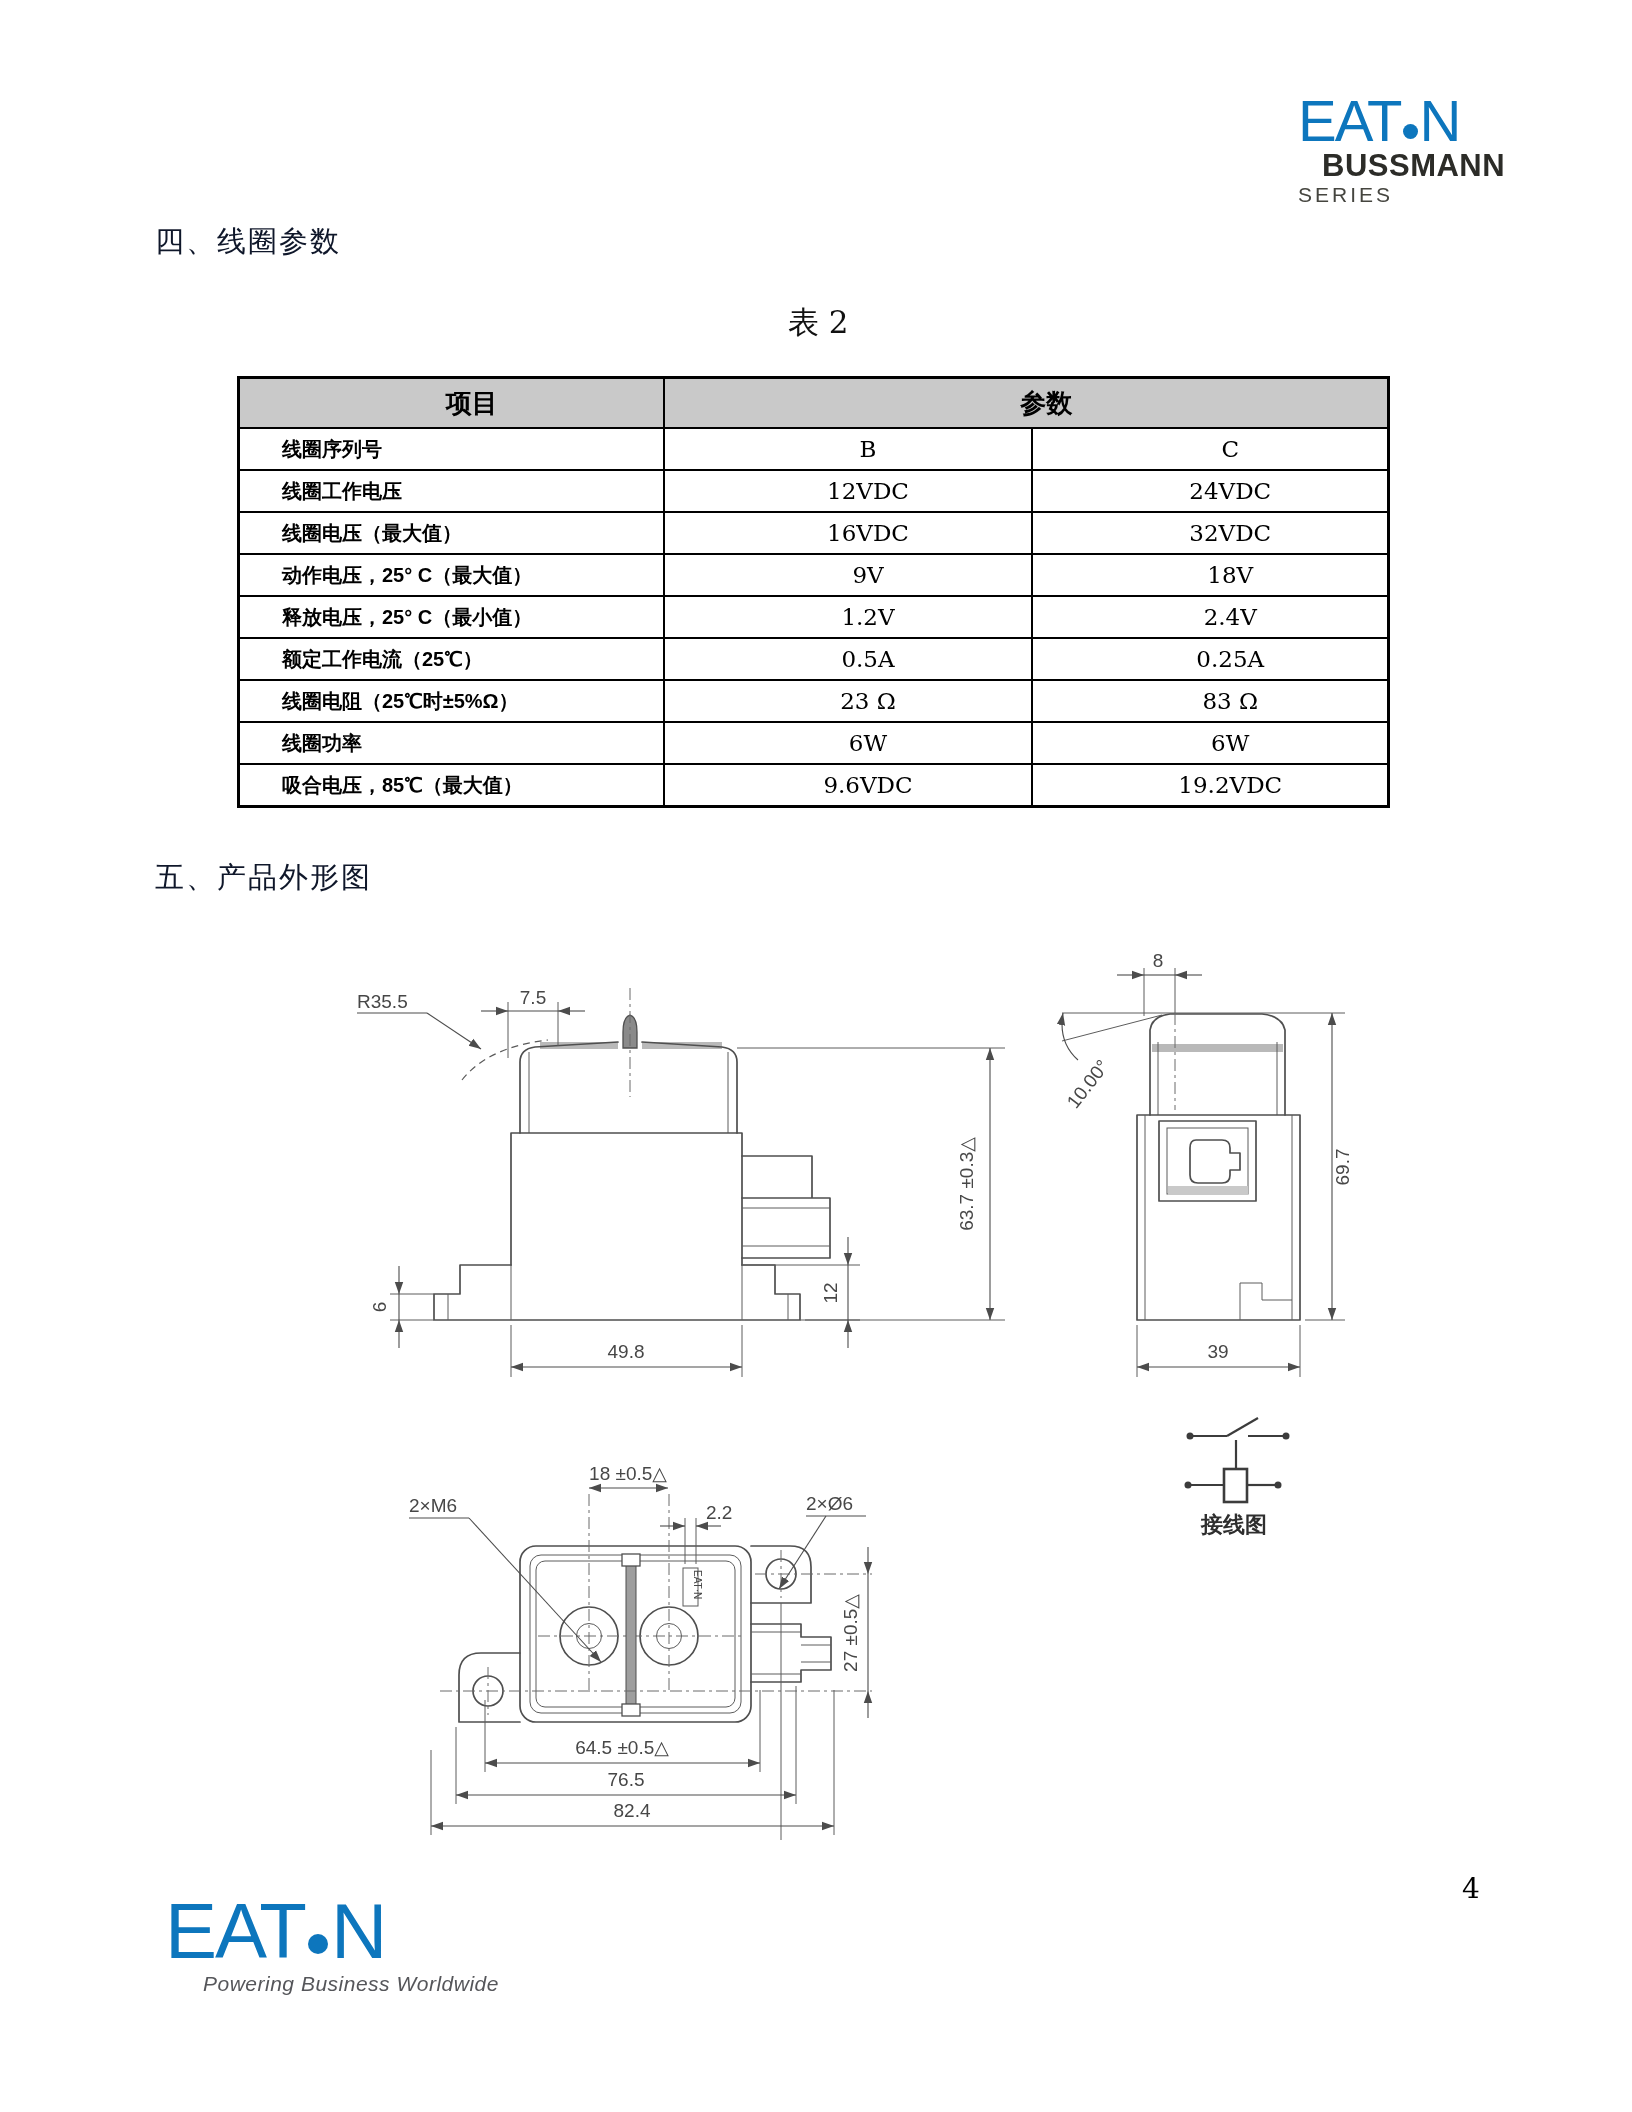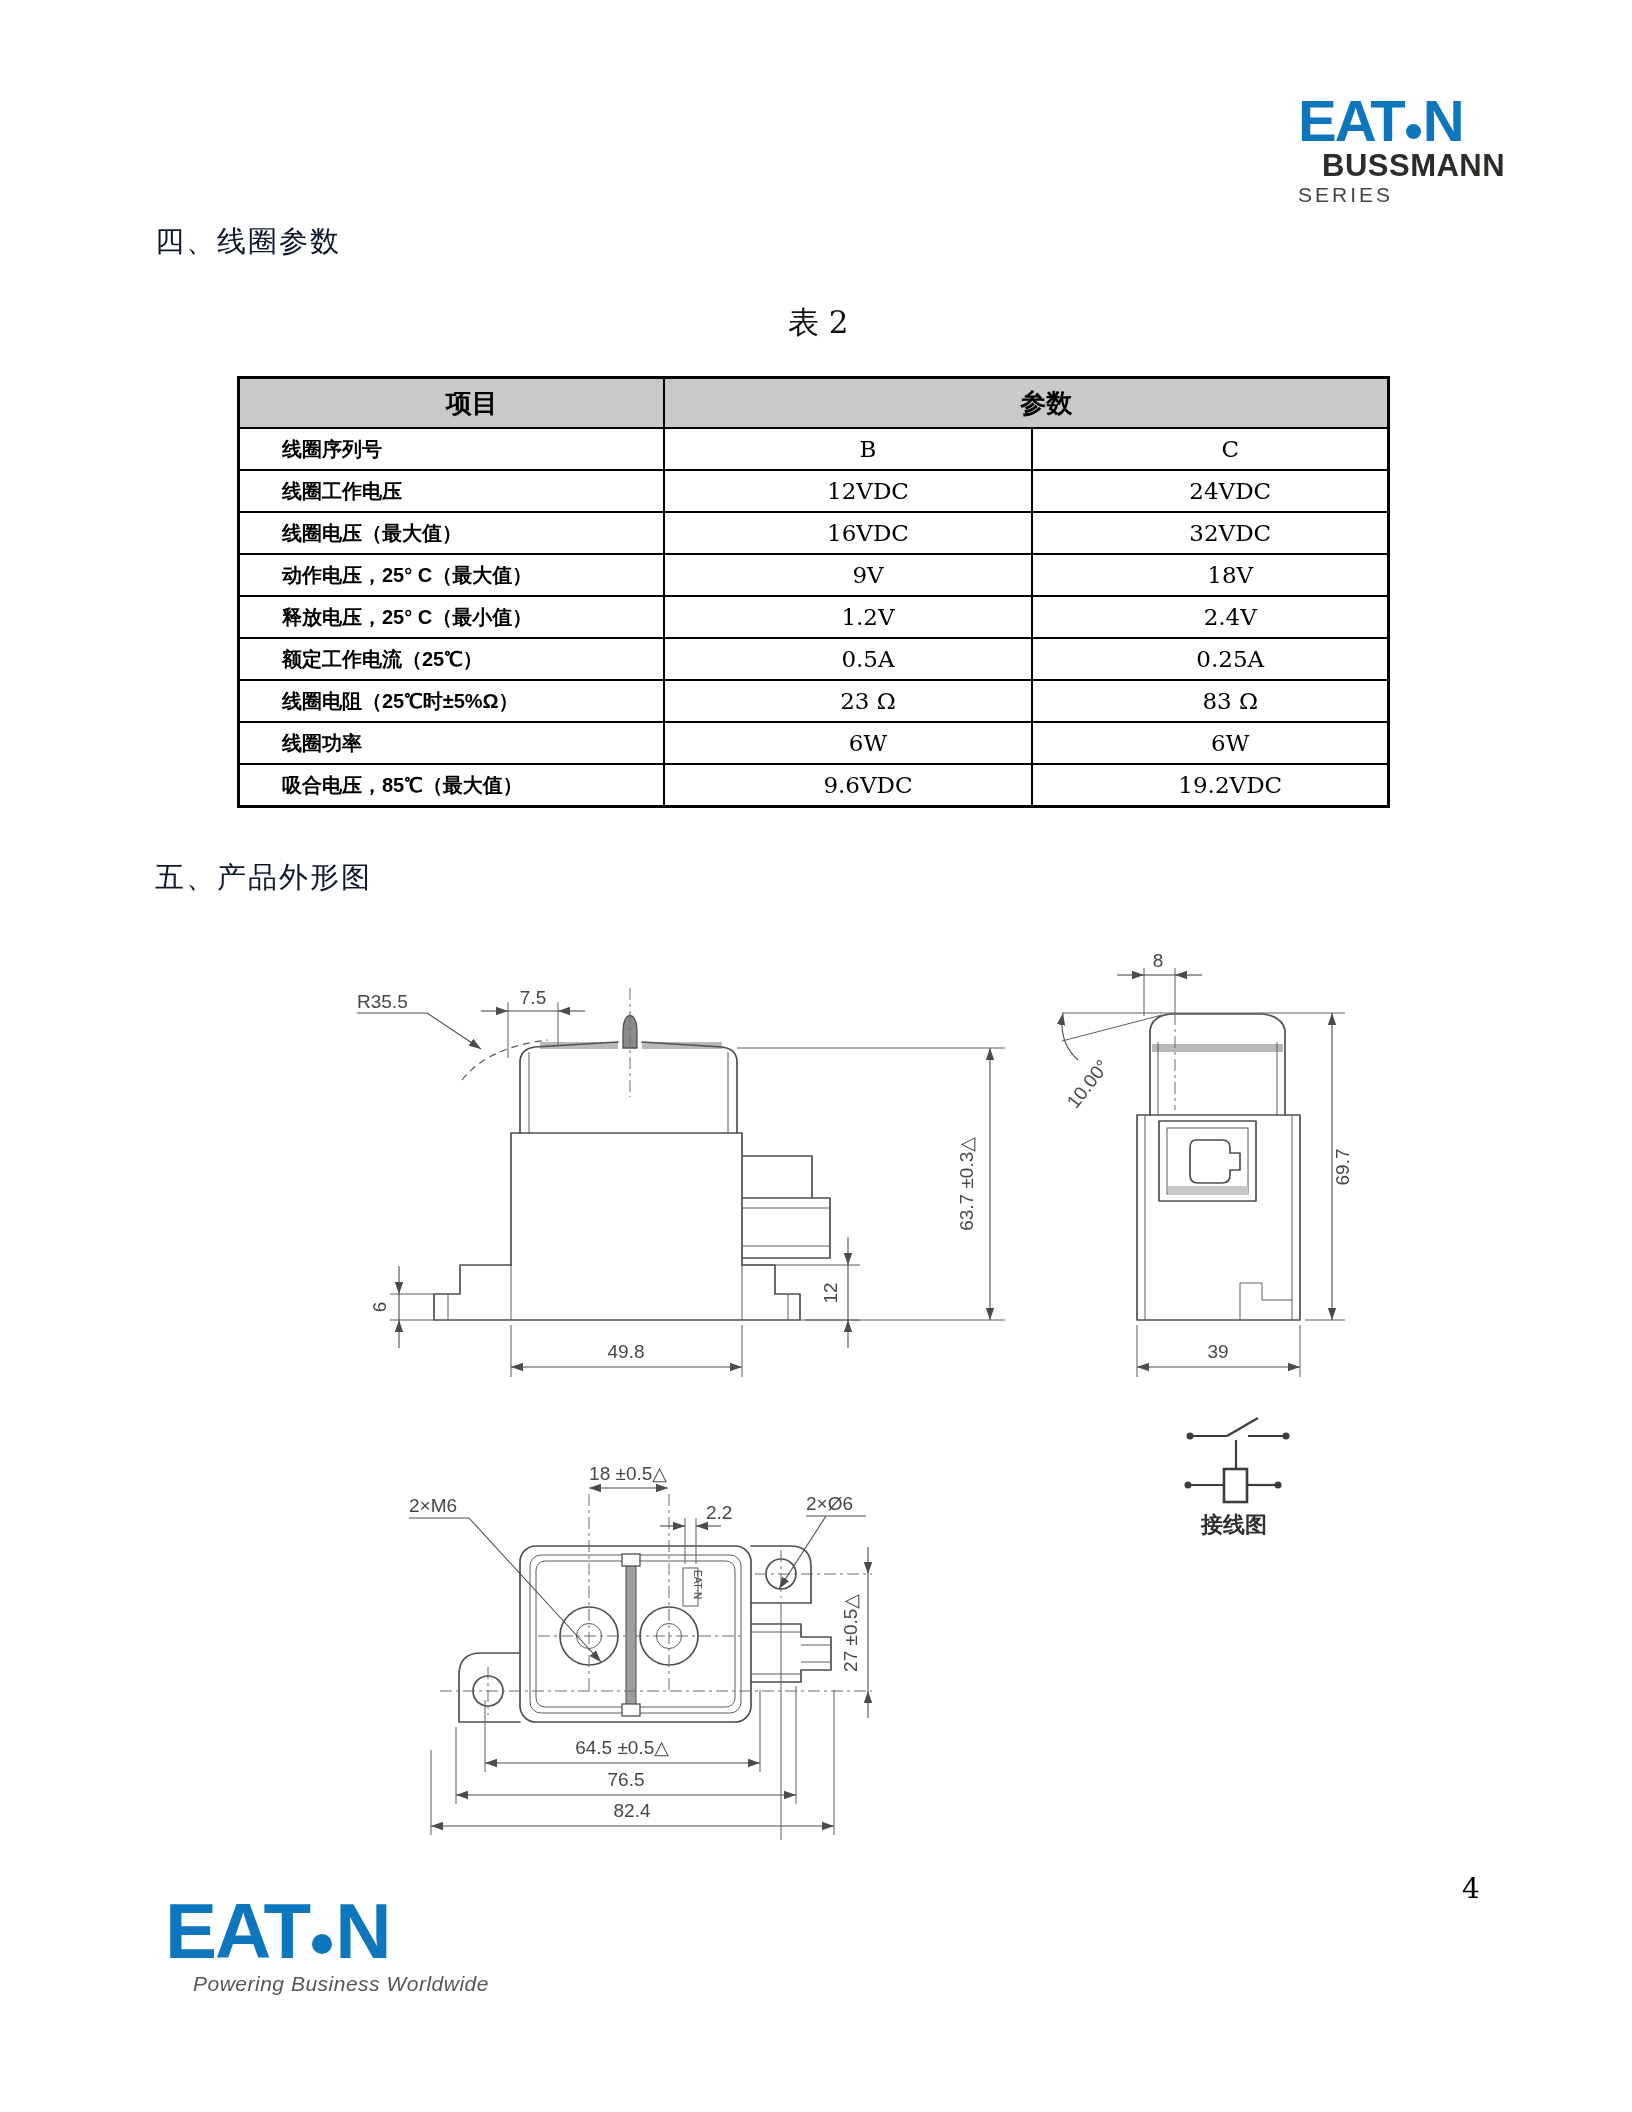--- a/index.html
+++ b/index.html
@@ -5,21 +5,21 @@
   html,body{margin:0;padding:0;background:#9a9a9a;}
   #page{position:relative;width:1632px;height:2112px;background:#ffffff;margin:0 auto;
         font-family:"Liberation Sans",sans-serif;overflow:hidden;}
   .abs{position:absolute;}
 
   
   .cn-heading{font-family:"Liberation Serif","DejaVu Serif",serif;font-size:29px;color:#0f172a;letter-spacing:2px;}
   .tbl-caption{font-family:"DejaVu Serif",serif;font-size:31px;color:#111;}
 
   
-  .eaton-word{color:#0d76bd;font-weight:bold;letter-spacing:-2px;line-height:1;}
+  .eaton-word{color:#0d76bd;font-weight:normal;letter-spacing:-2px;line-height:1;}
   .eaton-top{font-size:58px;}
   .eaton-dot{display:inline-block;background:#0d76bd;border-radius:50%;vertical-align:baseline;}
   .dot-top{width:15px;height:15px;margin:0 2px 2px 2px;}
   .bussmann{font-size:31px;font-weight:bold;color:#2c2c28;letter-spacing:0.5px;line-height:1.05;margin-left:24px;}
   .series{font-size:21px;color:#45453f;letter-spacing:3px;text-align:left;line-height:1.1;}
 
   
   table.params{border-collapse:collapse;table-layout:fixed;width:1150px;}
   table.params td,table.params th{border:2px solid #000;overflow:hidden;white-space:nowrap;padding-left:42px;}
   table.params{border:3px solid #000;}
@@ -305,16 +305,16 @@
         <circle cx="1278" cy="1485" r="3.5" fill="#3c3c3c" stroke="none"></circle>
         <text class="wiring-lbl" x="1234" y="1532" text-anchor="middle" stroke="none">接线图</text>
       </g>
     </svg>
   </div>
 
   <div class="abs pagenum" style="left:1462px;top:1872px;">4</div>
 
   <div class="abs" style="left:165px;top:1892px;">
     <div class="eaton-word eaton-bottom"><span>EAT</span><span class="eaton-dot dot-bottom"></span><span>N</span></div>
-    <div class="tagline" style="margin-left:28px;margin-top:2px;">Powering Business Worldwide</div>
+    <div class="tagline" style="margin-left:38px;margin-top:2px;">Powering Business Worldwide</div>
   </div>
 
 </div>
 
 </body></html>

